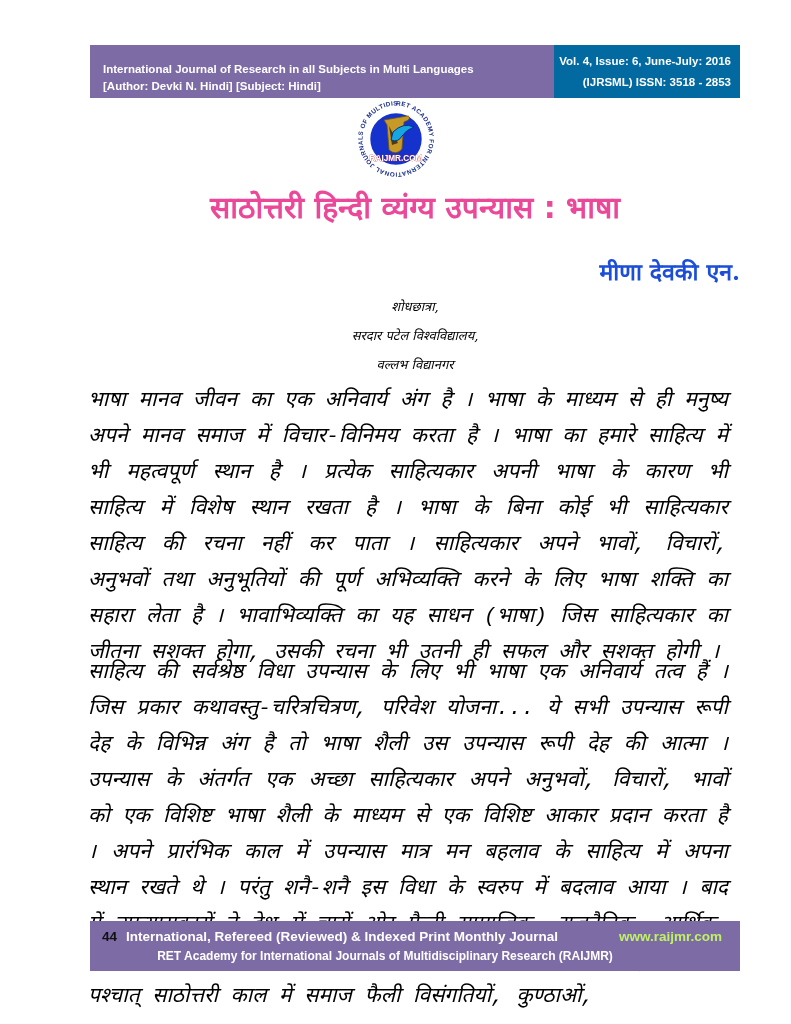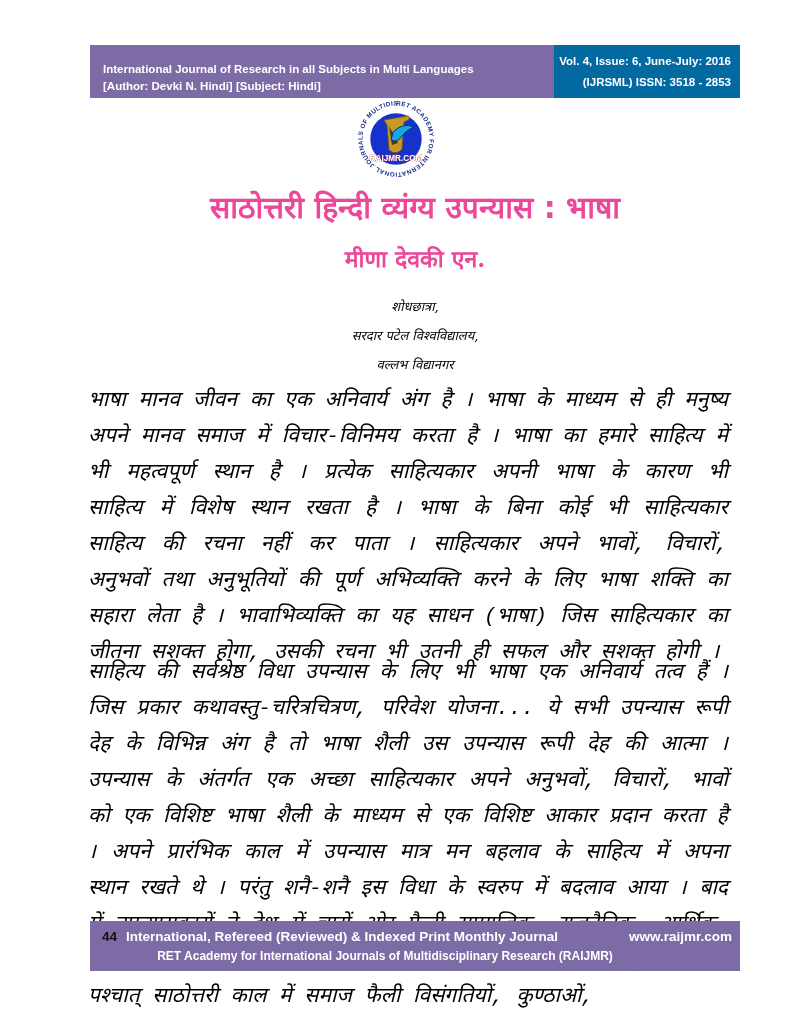--- a/index.html
+++ b/index.html
@@ -29,22 +29,22 @@
   }
   
   .logo{position:absolute;left:340px;top:99px;width:112px;height:80px;}
   
   .title{
     position:absolute;left:90px;top:186px;width:650px;
     text-align:center;font-size:30px;font-weight:bold;color:#ec4899;
     font-family:"DejaVu Sans","Liberation Sans",sans-serif;
   }
   .author{
-    position:absolute;left:90px;top:242px;width:650px;
-    text-align:center;font-size:23px;font-weight:bold;color:#ec4899;
+    position:absolute;left:90px;top:255px;width:650px;
+    text-align:right;font-size:23px;font-weight:bold;color:#1d4ed8;
     font-family:"DejaVu Serif","Liberation Serif",serif;
   }
   .affiliation{
     position:absolute;left:90px;top:292px;width:650px;
     text-align:center;font-size:13px;font-style:italic;font-weight:500;
     line-height:29px;color:#000000;
     font-family:"DejaVu Serif","Liberation Serif",serif;
   }
   
   .bodytext{
@@ -62,21 +62,21 @@
     background:#7D6BA6;box-sizing:border-box;
     display:flex;flex-direction:column;justify-content:space-evenly;
     padding:3px 0;
   }
   .footer-row1{
     display:flex;align-items:center;
     font-weight:bold;font-size:13.5px;
   }
   .footer-pagenum{color:#111111;margin-left:12px;}
   .footer-line1{color:#ffffff;margin-left:9px;flex:1;text-align:left;}
-  .footer-site{color:#ffffff;margin-right:8px;text-align:right;}
+  .footer-site{color:#bef264;margin-right:18px;text-align:right;}
   .footer-row2{
     text-align:center;color:#ffffff;font-weight:bold;font-size:12px;
     padding-right:60px;
   }
 </style>
 </head>
 <body>
 
 <div class="page">
 

